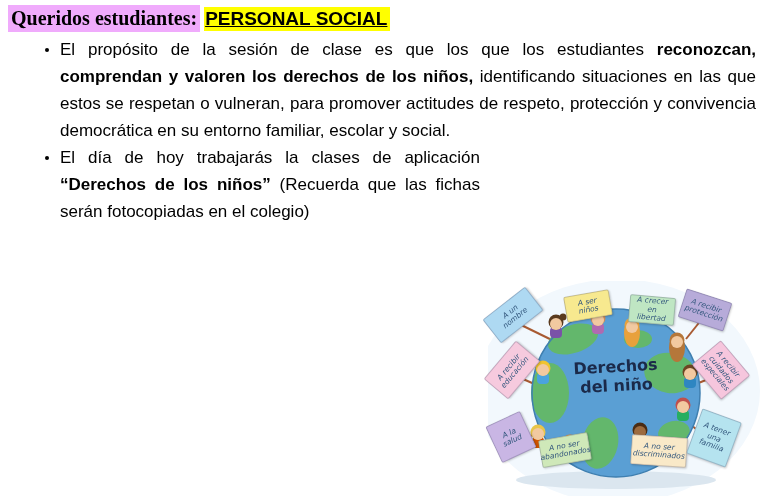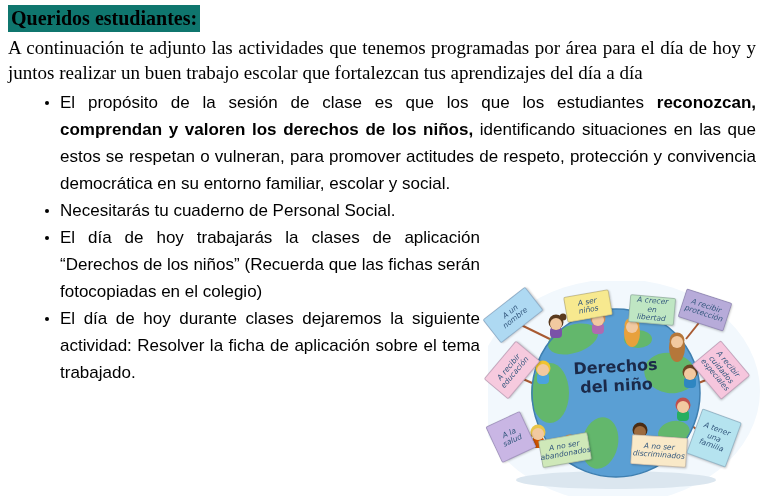--- a/index.html
+++ b/index.html
@@ -71,28 +71,26 @@
     font-weight:bold; font-size:16px; line-height:1.2;
     color:#1b2a4a;
     transform:rotate(-3deg);
   }
   .globe-title .line { display:block; }
 </style>
 </head>
 <body>
 
 <div class="content">
-  <span class="greeting" style="background-color: #0f766e;">Queridos estudiantes:</span>
-  <p class="intro">A continuación te adjunto las actividades que tenemos programadas por área para el día de hoy y juntos realizar un buen trabajo escolar que fortalezcan tus aprendizajes del día a día</p>
+  <span class="greeting" style="background-color: #f0abfc;">Queridos estudiantes:</span>
+  <span class="section-title" style="background-color: rgb(255, 255, 0);">PERSONAL SOCIAL</span>
 
   <div class="bullets">
     <div class="bullet"><span>El propósito de la sesión de clase es que los que los estudiantes </span><span style="font-weight: bold;">reconozcan, comprendan y valoren los derechos de los niños,</span><span> identificando situaciones en las que estos se respetan o vulneran, para promover actitudes de respeto, protección y convivencia democrática en su entorno familiar, escolar y social.</span></div>
-    <div class="bullet"><span>Necesitarás tu cuaderno de Personal Social.</span></div>
-    <div class="bullet narrow"><span>El día de hoy trabajarás la clases de aplicación </span><span style="font-weight: normal;">“Derechos de los niños”</span><span> (Recuerda que las fichas serán fotocopiadas en el colegio)</span></div>
-    <div class="bullet narrow"><span>El día de hoy durante clases dejaremos la siguiente actividad: Resolver la ficha de aplicación sobre el tema trabajado.</span></div>
+    <div class="bullet narrow"><span>El día de hoy trabajarás la clases de aplicación </span><span style="font-weight: bold;">“Derechos de los niños”</span><span> (Recuerda que las fichas serán fotocopiadas en el colegio)</span></div>
   </div>
 </div>
 
 <div class="illustration">
   <svg width="275" height="215" viewBox="0 0 275 215">
 
     <ellipse cx="130" cy="110" rx="142" ry="112" fill="#f2f8fd"></ellipse>
 
     <ellipse cx="128" cy="199" rx="100" ry="9" fill="#dbe6ef"></ellipse>
 

